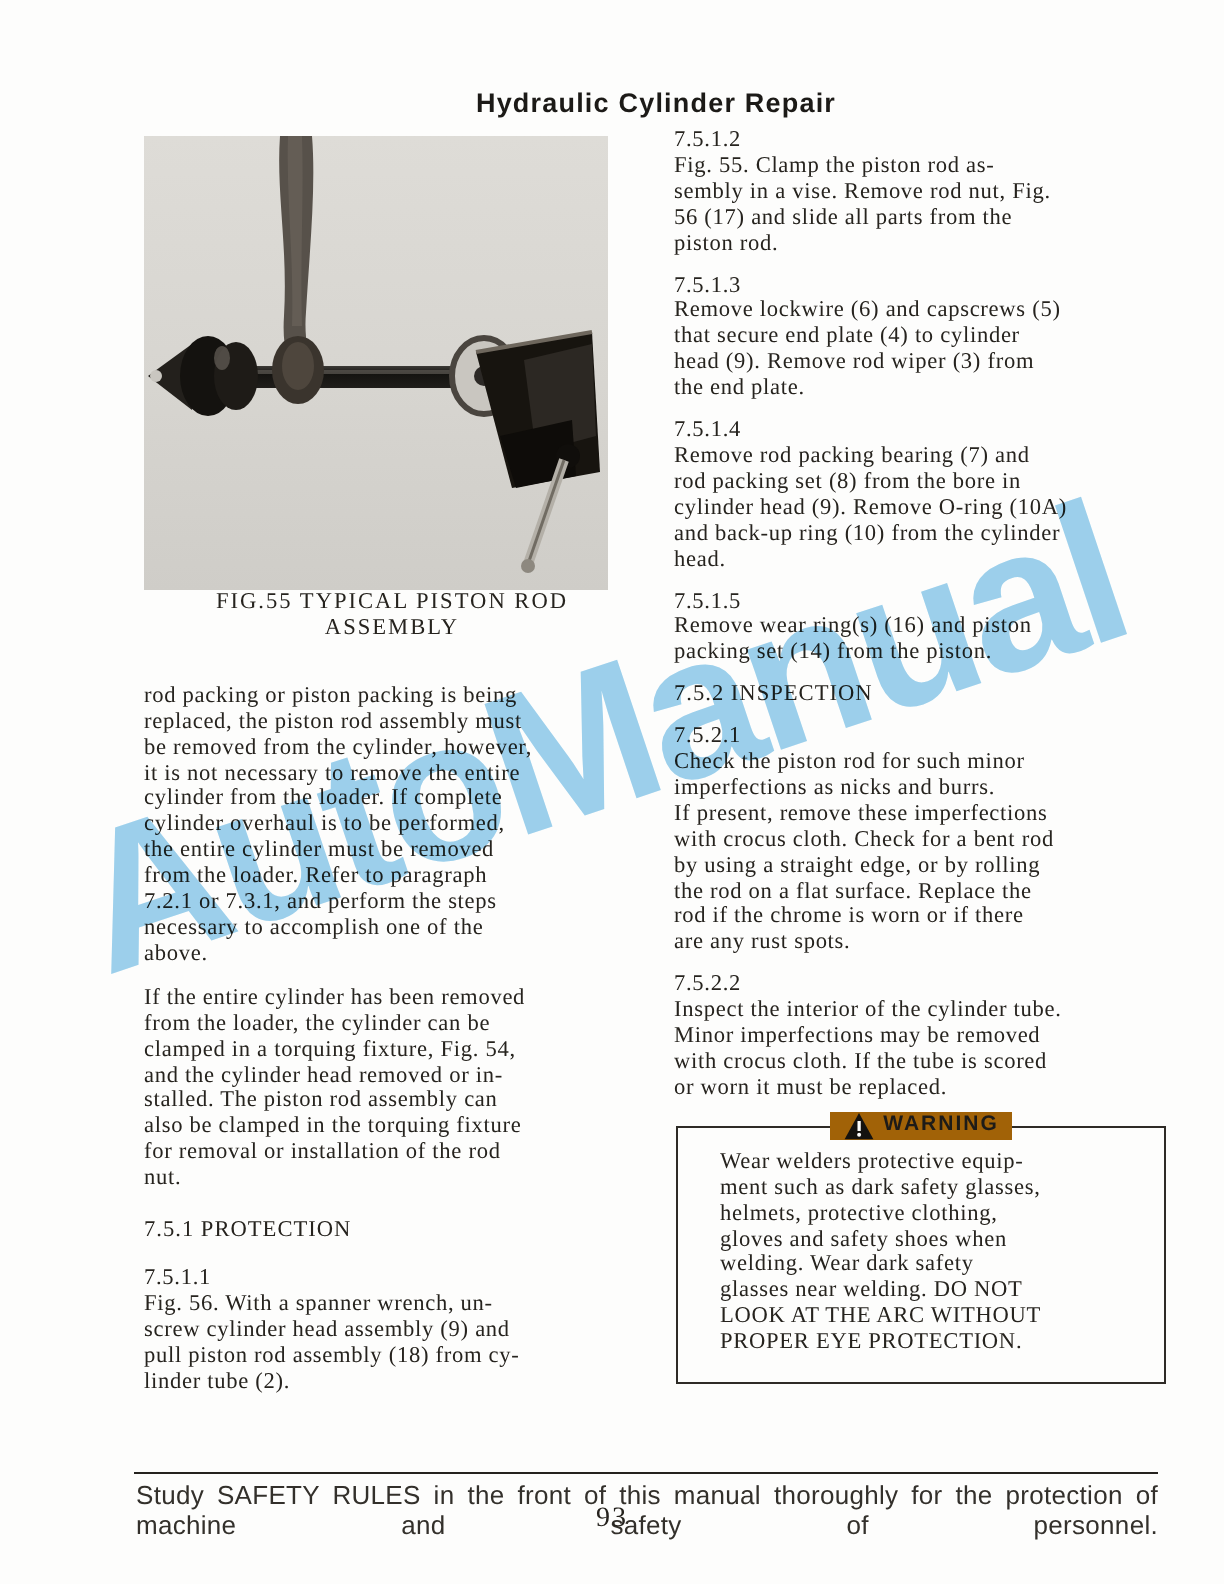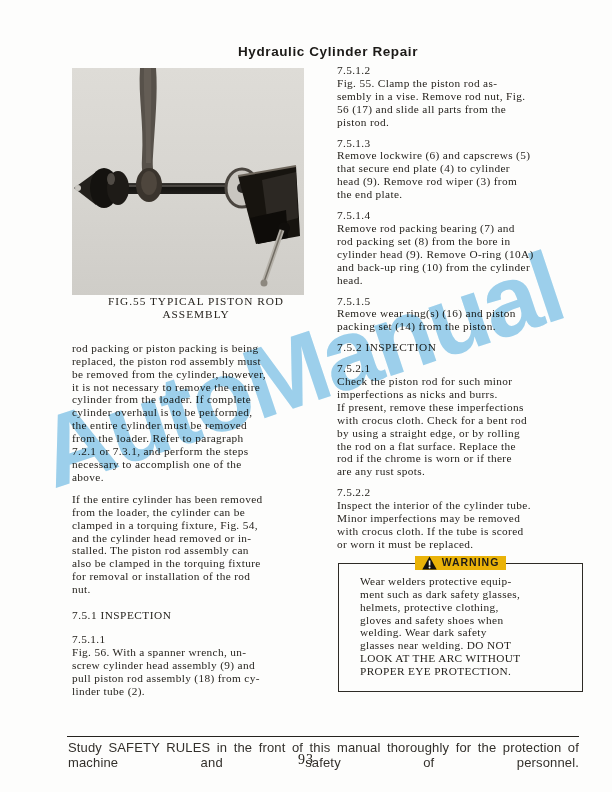--- a/index.html
+++ b/index.html
@@ -43,21 +43,21 @@
     width:214px;
     padding:11px 8px 13px 21px;
     position:relative;
   }
   .warning-label{
     position:absolute;top:-8px;left:0;right:0;
     text-align:center;
   }
   .warning-label .inner{
     display:inline-flex;align-items:center;gap:5px;
-    background:#eab308;padding:0 7px;
+    background:#a16207;padding:0 7px;
     font-family:"Liberation Sans", sans-serif;
     font-size:10.5px;font-weight:bold;letter-spacing:1px;color:#1d1b18;
   }
   .warn-text{white-space:pre-line;}
 
   .watermark{
     position:absolute;left:52px;top:404px;
     font-family:"Liberation Sans", sans-serif;
     font-weight:bold;font-size:100px;line-height:1;
     letter-spacing:-3px;
@@ -155,21 +155,21 @@
 above.</div>
     <div class="para para2">If the entire cylinder has been removed
 from the loader, the cylinder can be
 clamped in a torquing fixture, Fig. 54,
 and the cylinder head removed or in-
 stalled.  The piston rod assembly can
 also be clamped in the torquing fixture
 for removal or installation of the rod
 nut.</div>
 
-    <div class="sec-head head-751">7.5.1 INSPECTION</div>
+    <div class="sec-head head-751">7.5.1 PROTECTION</div>
     <div class="para sec-7511">7.5.1.1
 Fig. 56.  With a spanner wrench, un-
 screw cylinder head assembly (9) and
 pull piston rod assembly (18) from cy-
 linder tube (2).</div>
   </div>
 
   <div class="col col-right">
     <div class="para sec">7.5.1.2
 Fig. 55.  Clamp the piston rod as-

